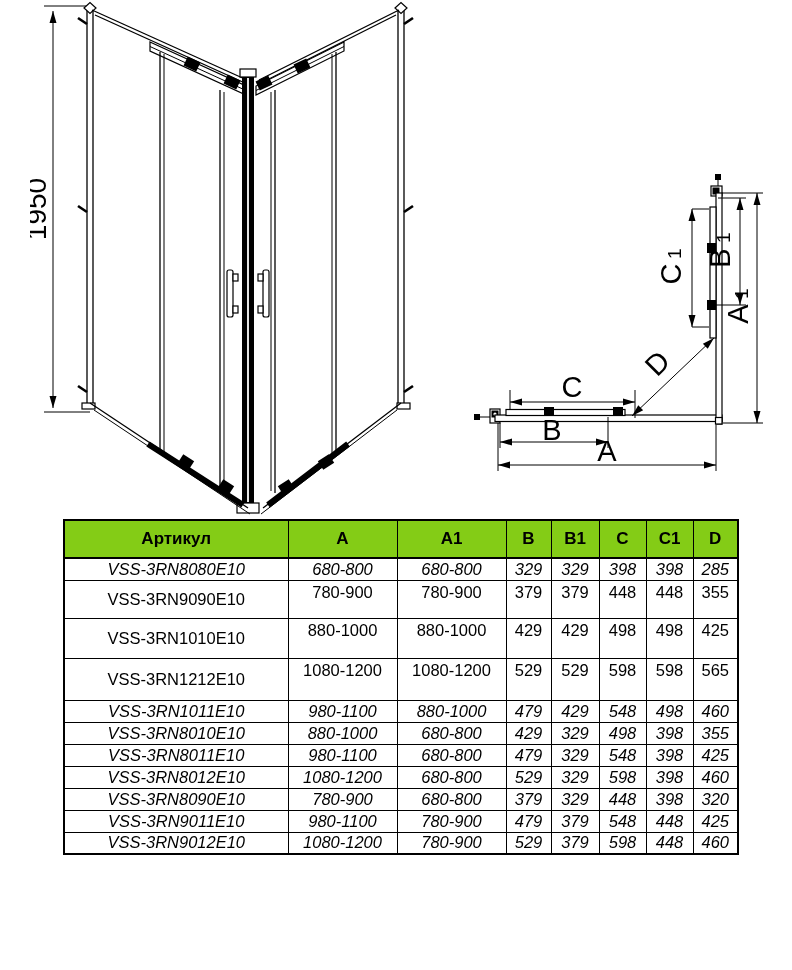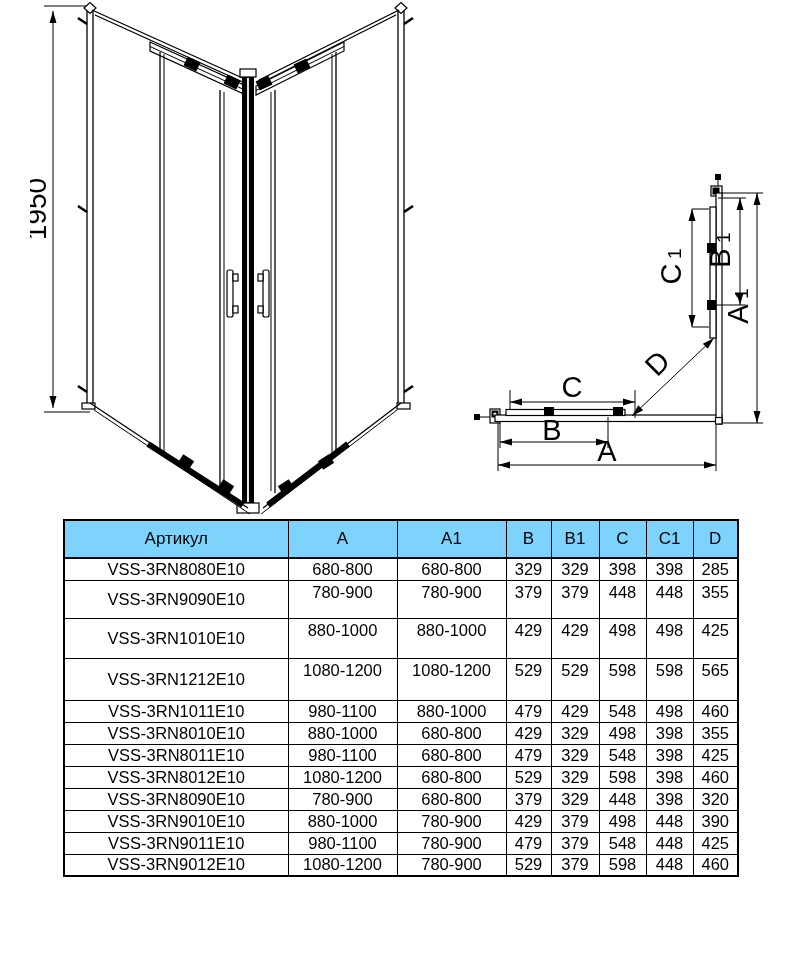--- a/index.html
+++ b/index.html
@@ -24,25 +24,25 @@
   table.spec {
     position:absolute; left:63px; top:519px; width:674px;
     border-collapse:collapse; table-layout:fixed;
     border:2.5px solid #000;
   }
   table.spec th, table.spec td {
     border:1.5px solid #000; text-align:center; vertical-align:middle;
     padding:0; overflow:hidden; white-space:nowrap;
   }
   table.spec thead th {
-    background:#7dd3fc; font-weight:normal; font-size:17px; height:36px;
+    background:#84cc16; font-weight:bold; font-size:17px; height:36px;
     border-bottom:2.2px solid #000;
   }
   table.spec tbody td { font-size:16.5px; }
-  tr.r-n  { height:22px; }
+  tr.r-n  { height:22px;font-style:italic; }
   tr.r-t1 { height:38px;margin-left:11px; }
   tr.r-t2 { height:40px; }
   tr.r-t3 { height:40px; }
   tr.r-t4 { height:42px; }
   tr.tall td.val { vertical-align:top; padding-top:2px; }
 </style>
 </head>
 <body>
 
 <div class="page">
@@ -345,30 +345,20 @@
         <td class="art">VSS-3RN8090E10</td>
         <td class="val">780-900</td>
         <td class="val">680-800</td>
         <td class="val">379</td>
         <td class="val">329</td>
         <td class="val">448</td>
         <td class="val">398</td>
         <td class="val">320</td>
       </tr>
       <tr class="r-n">
-        <td class="art">VSS-3RN9010E10</td>
-        <td class="val">880-1000</td>
-        <td class="val">780-900</td>
-        <td class="val">429</td>
-        <td class="val">379</td>
-        <td class="val">498</td>
-        <td class="val">448</td>
-        <td class="val">390</td>
-      </tr>
-      <tr class="r-n">
         <td class="art">VSS-3RN9011E10</td>
         <td class="val">980-1100</td>
         <td class="val">780-900</td>
         <td class="val">479</td>
         <td class="val">379</td>
         <td class="val">548</td>
         <td class="val">448</td>
         <td class="val">425</td>
       </tr>
       <tr class="r-n">

